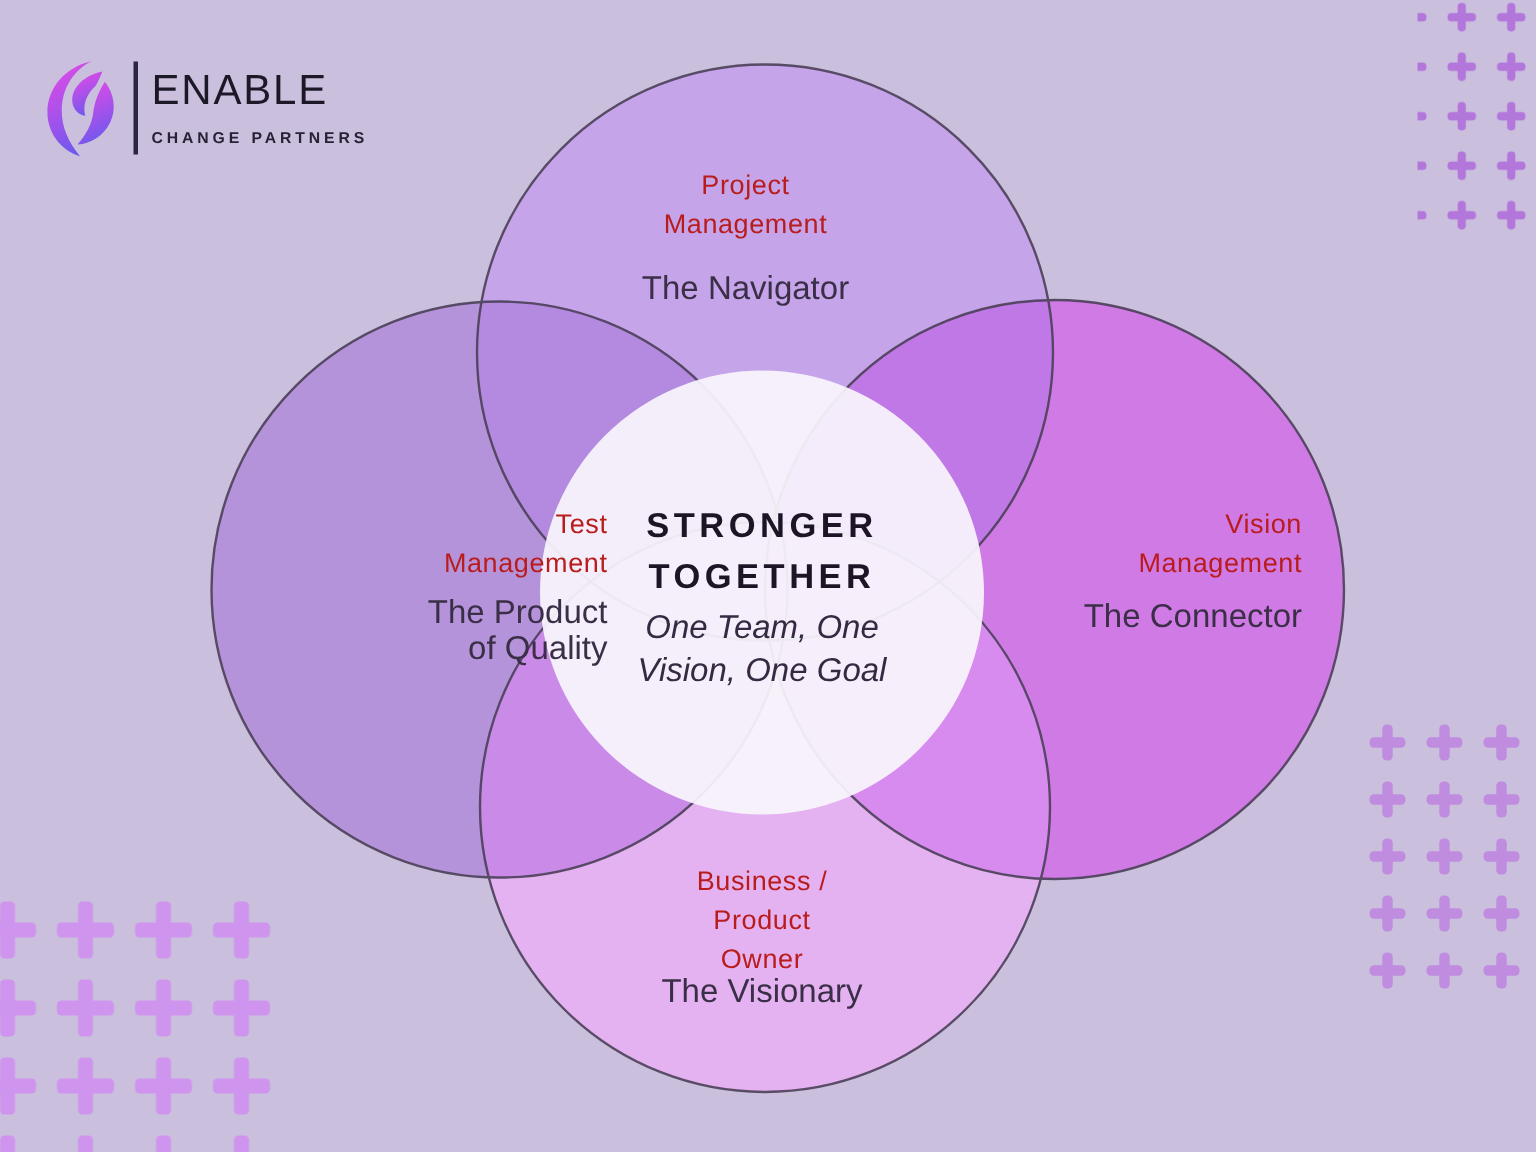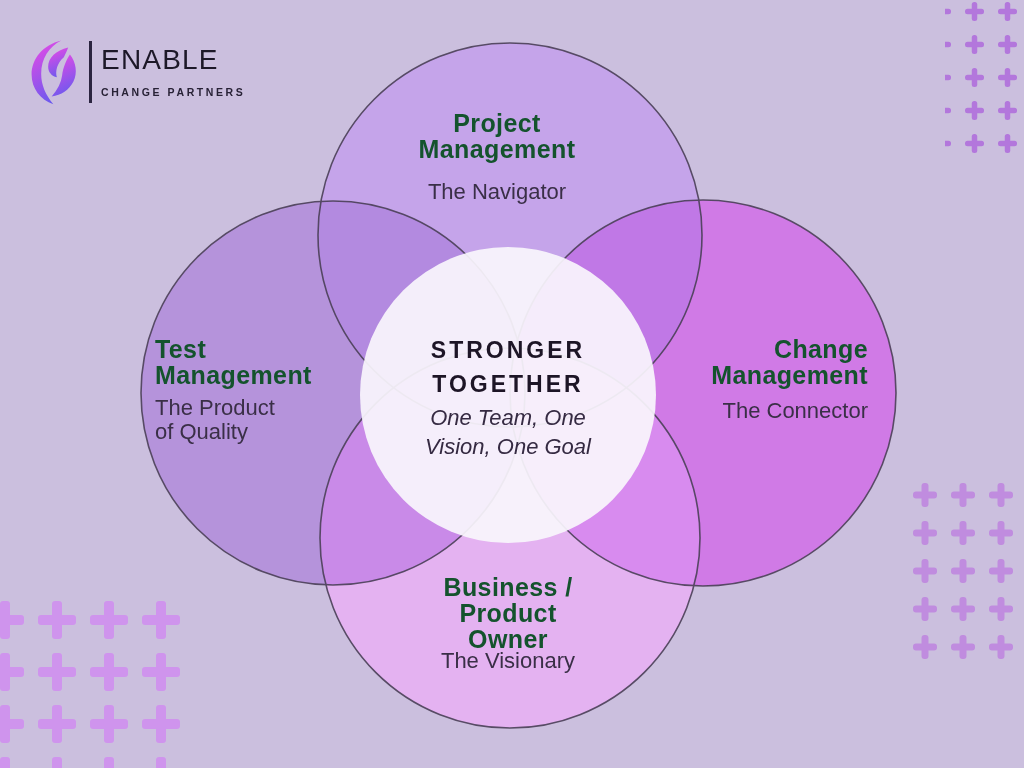--- a/index.html
+++ b/index.html
@@ -1,25 +1,25 @@
 <!DOCTYPE html>
 <html><head>
 <meta charset="utf-8">
 <style>
   html,body{margin:0;padding:0;}
   body{width:1024px;height:768px;overflow:hidden;background:#cbbfde;
        font-family:"Liberation Sans", sans-serif;}
   .stage{position:relative;width:1024px;height:768px;}
   .stage > svg.diagram{position:absolute;left:0;top:0;}
   .abs{position:absolute;}
-  .title{font-weight:700;color:#14532d;font-size:25px;line-height:26px;letter-spacing:0.4px;}
+  .title{font-weight:400;color:#b91c1c;font-size:18px;line-height:26px;letter-spacing:0.4px;}
   .subtitle{font-weight:400;color:#3a2f47;font-size:22px;line-height:24px;}
   .center-title{font-weight:700;font-size:23px;line-height:34px;letter-spacing:3px;color:#1d1526;}
   .center-sub{font-weight:400;font-size:22px;line-height:29px;color:#352a42;font-style:italic;}
-  .ta-c{text-align:center;} .ta-l{text-align:left;} .ta-r{text-align:right;}
+  .ta-c{text-align:center;} .ta-l{text-align:right;} .ta-r{text-align:right;}
   
   .logo{position:absolute;left:28px;top:38px;display:flex;align-items:center;}
   .logo-mark{width:56px;height:68px;display:block;}
   .logo-bar{width:3px;height:62px;background:#2b2440;margin-left:5px;}
   .logo-text{margin-left:9px;}
   .brand{font-size:28px;font-weight:400;letter-spacing:1.2px;color:#1d1828;line-height:28px;}
   .tagline{font-size:10.5px;font-weight:700;letter-spacing:2.6px;color:#282236;margin-top:12px;}
 </style>
 </head>
 <body>
@@ -119,21 +119,21 @@
   <div class="abs title ta-l" style="left:155px;top:336px;width:250px;">
     <div>Test</div>
     <div>Management</div>
   </div>
   <div class="abs subtitle ta-l" style="left:155px;top:396px;width:250px;">
     <div>The Product</div>
     <div>of Quality</div>
   </div>
 
   <div class="abs title ta-r" style="left:588px;top:336px;width:280px;">
-    <div>Change</div>
+    <div>Vision</div>
     <div>Management</div>
   </div>
   <div class="abs subtitle ta-r" style="left:588px;top:399px;width:280px;">
     <div>The Connector</div>
   </div>
 
   <div class="abs title ta-c" style="left:338px;top:574px;width:340px;">
     <div>Business /</div>
     <div>Product</div>
     <div>Owner</div>

